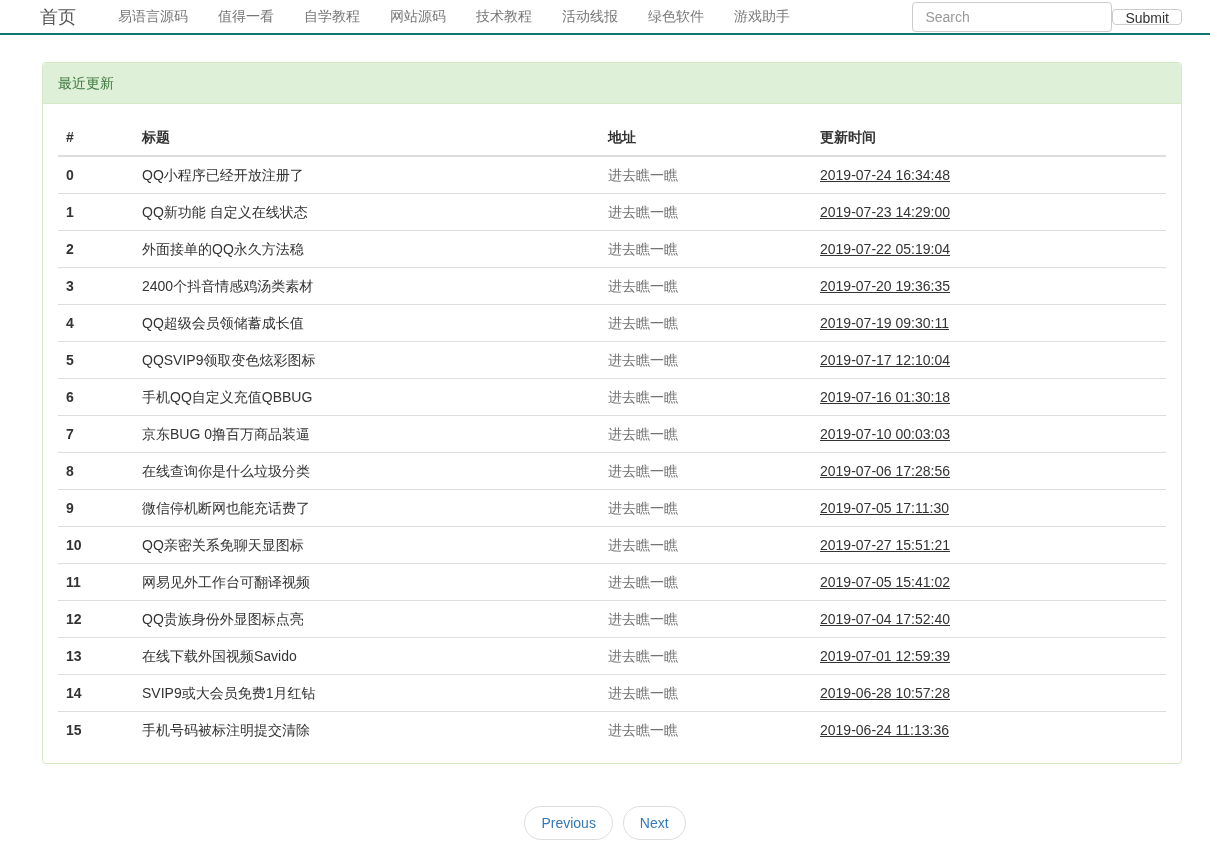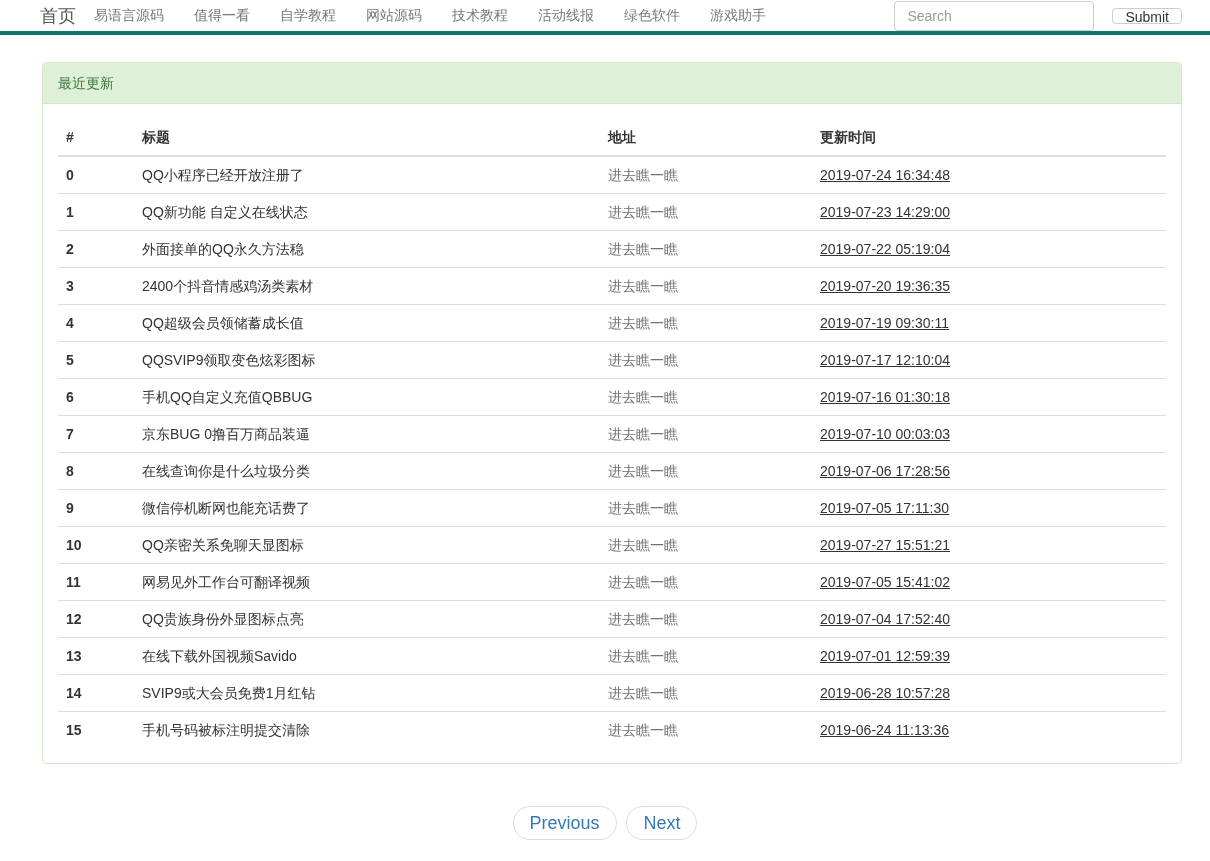--- a/index.html
+++ b/index.html
@@ -10,22 +10,23 @@
     color: #333;
     width: 1210px;
   }
 
   
   .navbar {
     display: flex;
     align-items: center;
     height: 35px;
     padding: 0 28px 0 40px;
-    border-bottom: 4px solid #0f766e;
+    border-bottom: 2px solid #0f766e;
     background: #fff;
+    gap: 24px;
   }
   .navbar .brand {
     font-size: 18px;
     color: #555;
     text-decoration: none;
     margin-right: 18px;
     white-space: nowrap;
   }
   .nav-list {
     display: flex;
@@ -50,21 +51,21 @@
     border: 1px solid #ccc;
     border-radius: 4px;
     padding: 0 12px;
     font-size: 14px;
     font-family: inherit;
     color: #555;
     outline: none;
   }
   .search-form input::placeholder { color: #999; }
   .search-form button {
-    margin-left: 18px;
+    margin-left: 0;
     height: 16px;
     padding: 0 12px;
     background: #fff;
     border: 1px solid #ccc;
     border-radius: 4px;
     font-size: 14px;
     font-family: inherit;
     color: #333;
     cursor: pointer;
   }
@@ -130,21 +131,21 @@
   .pagination a {
     display: inline-block;
     padding: 6px 16px;
     line-height: 20px;
     color: #337ab7;
     background: #fff;
     border: 1px solid #ddd;
     border-radius: 17px;
     text-decoration: none;
     margin: 0 3px;
-    font-size: 18px;
+    font-size: 14px;
   }
 </style>
 </head>
 <body>
 
 <nav class="navbar">
   <a href="#" class="brand">首页</a>
   <ul class="nav-list" id="nav-list">
   <li>
     <a href="#">易语言源码</a>

